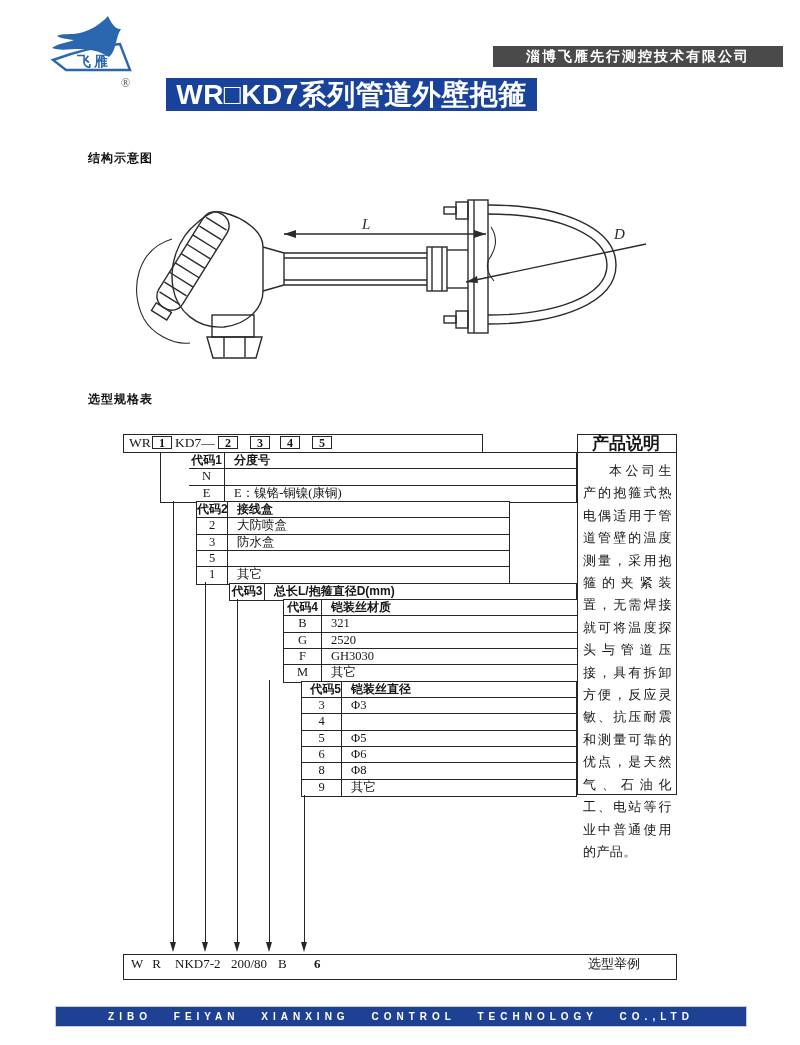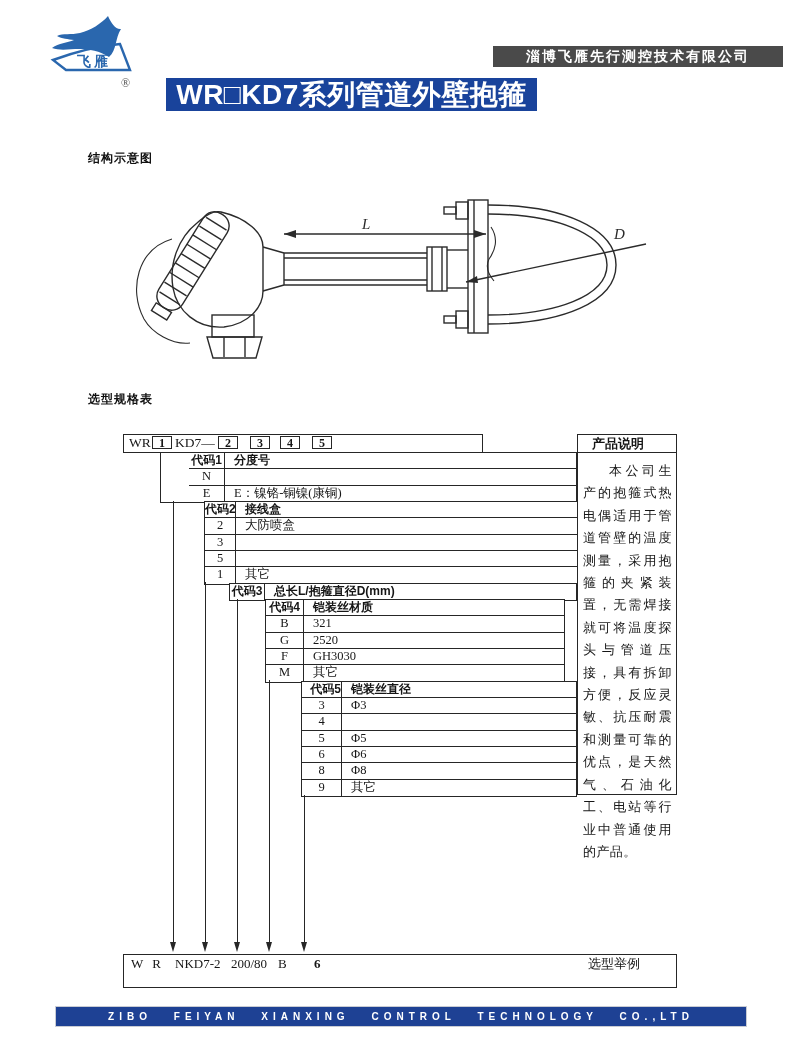--- a/index.html
+++ b/index.html
@@ -34,30 +34,30 @@
   .block{position:absolute;border:1.5px solid #262626;box-sizing:border-box;background:#fff;}
   .trow{display:flex;height:16.33px;box-sizing:border-box;border-bottom:1.5px solid #262626;
     font-family:"Liberation Serif","DejaVu Serif",serif;font-size:12.5px;}
   .trow:last-child{border-bottom:none;}
   .tc{box-sizing:border-box;line-height:14.8px;overflow:hidden;white-space:nowrap;}
   .tc.code{border-right:1.5px solid #262626;text-align:center;flex:0 0 auto;}
   .tc.desc{padding-left:9px;flex:1 1 auto;}
   .trow.thead .tc{font-weight:bold;font-family:"Liberation Sans","DejaVu Sans",sans-serif;font-size:12px;}
   .note-col{left:577px;top:434px;width:100px;height:361px;}
   .note-head{height:18px;border-bottom:1.5px solid #262626;box-sizing:border-box;
-    font-weight:bold;font-size:13px;line-height:17px;padding-left:14px;}
+    font-weight:bold;font-size:17px;line-height:17px;padding-left:14px;}
   .note-body{
     padding:7px 4px 0 5px;font-family:"Liberation Serif","DejaVu Serif",serif;
     font-size:13px;line-height:22.4px;text-indent:2em;letter-spacing:.4px;text-align:justify;
   }
   .dropline{position:absolute;width:0;border-left:1.5px solid #262626;}
   .arrowhead{position:absolute;width:0;height:0;top:942px;
     border-left:3.5px solid transparent;border-right:3.5px solid transparent;
     border-top:10px solid #262626;}
-  .example-row{left:123px;top:954px;width:554px;height:34px;}
+  .example-row{left:123px;top:954px;width:554px;height:26px;}
   .example-row span{position:absolute;top:0;height:18px;line-height:18px;
     font-family:"Liberation Serif","DejaVu Serif",serif;font-size:13px;}
   
   .footer-bar{
     left:55px;top:1006px;width:690px;height:19px;background:#1e4194;
     border:1.5px solid #c9ccd4;box-sizing:content-box;
     color:#fff;font-size:10px;font-weight:bold;letter-spacing:5px;word-spacing:14px;
     text-align:center;line-height:19px;white-space:nowrap;
   }
   svg text{font-family:"Liberation Serif","DejaVu Serif",serif;}
@@ -176,49 +176,50 @@
     </div>
     <div class="trow">
       <div class="tc code" style="width:36px;">N</div>
     </div>
     <div class="trow">
       <div class="tc code" style="width:36px;">E</div>
       <div class="tc desc">E：镍铬-铜镍(康铜)</div>
     </div>
   </div>
 
-  <div class="block" style="left:204px;top:501px;width:381px;">
+  <div class="block" style="left:196px;top:501px;width:314px;">
     <div class="trow thead">
       <div class="tc code" style="width:31px;">代码2</div>
       <div class="tc desc">接线盒</div>
     </div>
     <div class="trow">
       <div class="tc code" style="width:31px;">2</div>
       <div class="tc desc">大防喷盒</div>
     </div>
     <div class="trow">
       <div class="tc code" style="width:31px;">3</div>
+      <div class="tc desc">防水盒</div>
     </div>
     <div class="trow">
       <div class="tc code" style="width:31px;">5</div>
     </div>
     <div class="trow">
       <div class="tc code" style="width:31px;">1</div>
       <div class="tc desc">其它</div>
     </div>
   </div>
 
   <div class="block" style="left:229px;top:582.7px;width:348px;">
     <div class="trow thead">
       <div class="tc code" style="width:35px;">代码3</div>
       <div class="tc desc">总长L/抱箍直径D(mm)</div>
     </div>
   </div>
 
-  <div class="block" style="left:265px;top:599px;width:300px;">
+  <div class="block" style="left:283px;top:599px;width:300px;">
     <div class="trow thead">
       <div class="tc code" style="width:38px;">代码4</div>
       <div class="tc desc">铠装丝材质</div>
     </div>
     <div class="trow">
       <div class="tc code" style="width:38px;">B</div>
       <div class="tc desc">321</div>
     </div>
     <div class="trow">
       <div class="tc code" style="width:38px;">G</div>

